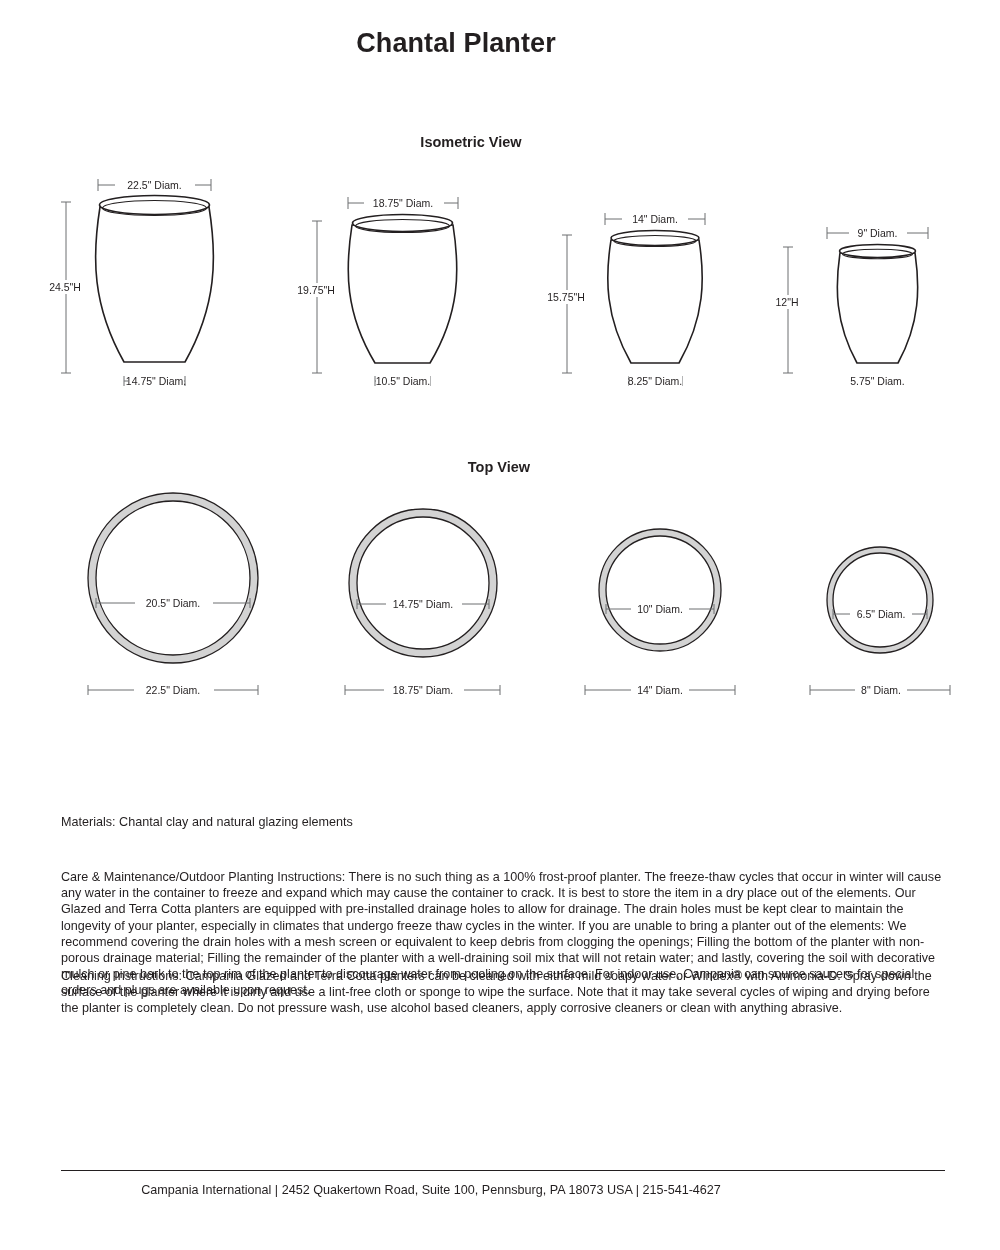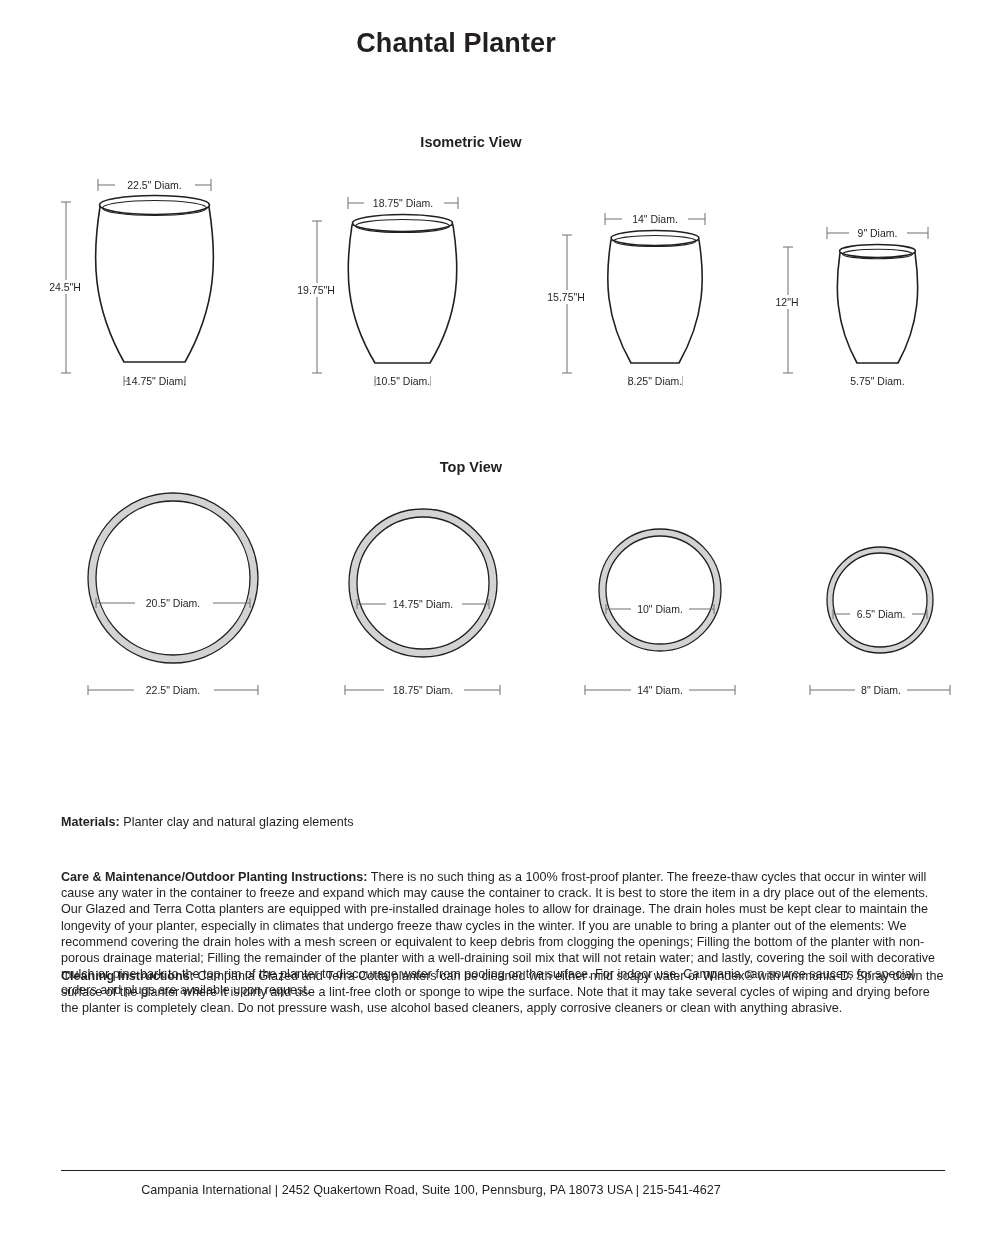--- a/index.html
+++ b/index.html
@@ -33,21 +33,21 @@
   .section-heading {
     position: absolute;
     left: 0;
     width: 942px;
     text-align: center;
     font-size: 14.5px;
     font-weight: bold;
     color: #231f20;
   }
   #iso-heading { top: 134px; }
-  #top-heading { top: 459px; }
+  #top-heading { top: 459px; padding-left: 28px; }
 
   
   .iso-row {
     position: absolute;
     top: 165px;
     left: 0;
     width: 1000px;
     height: 240px;
   }
   .top-row {
@@ -69,21 +69,21 @@
     left: 61px;
     width: 884px;
     font-size: 12.6px;
     line-height: 1.285;
     color: #231f20;
     text-align: left;
   }
   #materials-block { top: 814px; }
   #care-block { top: 869px; }
   #cleaning-block { top: 968px; }
-  .lead { font-weight: bold; }
+  .lead { font-weight: normal; }
 
   
   .footer-rule {
     position: absolute;
     left: 61px;
     top: 1170px;
     width: 884px;
     height: 1px;
     background: #231f20;
   }
@@ -316,21 +316,21 @@
         <line x1="25" y1="195" x2="25" y2="205"></line>
         <line x1="165" y1="195" x2="165" y2="205"></line>
       </g>
       <rect x="70" y="192" width="52" height="16" fill="#ffffff"></rect>
       <text x="96" y="204" text-anchor="middle" font-family="'Liberation Sans', sans-serif" font-size="10.5" fill="#231f20">8" Diam.</text>
     </svg>
   </div>
 </div>
 
 <div class="body-block" id="materials-block">
-  <span class="lead">Materials:</span><span> Planter clay and natural glazing elements</span>
+  <span class="lead">Materials:</span><span> Chantal clay and natural glazing elements</span>
 </div>
 
 <div class="body-block" id="care-block">
   <span class="lead">Care &amp; Maintenance/Outdoor Planting Instructions:</span><span> There is no such thing as a 100% frost-proof planter. The freeze-thaw cycles that occur in winter will cause any water in the container to freeze and expand which may cause the container to crack. It is best to store the item in a dry place out of the elements. Our Glazed and Terra Cotta planters are equipped with pre-installed drainage holes to allow for drainage. The drain holes must be kept clear to maintain the longevity of your planter, especially in climates that undergo freeze thaw cycles in the winter. If you are unable to bring a planter out of the elements: We recommend covering the drain holes with a mesh screen or equivalent to keep debris from clogging the openings; Filling the bottom of the planter with non-porous drainage material; Filling the remainder of the planter with a well-draining soil mix that will not retain water; and lastly, covering the soil with decorative mulch or pine bark to the top rim of the planter to discourage water from pooling on the surface. For indoor use, Campania can source saucers for special orders and plugs are available upon request.</span>
 </div>
 
 <div class="body-block" id="cleaning-block">
   <span class="lead">Cleaning Instructions:</span><span> Campania Glazed and Terra Cotta planters can be cleaned with either mild soapy water or Windex® with Ammonia-D. Spray down the surface of the planter where it is dirty and use a lint-free cloth or sponge to wipe the surface. Note that it may take several cycles of wiping and drying before the planter is completely clean. Do not pressure wash, use alcohol based cleaners, apply corrosive cleaners or clean with anything abrasive.</span>
 </div>
 

